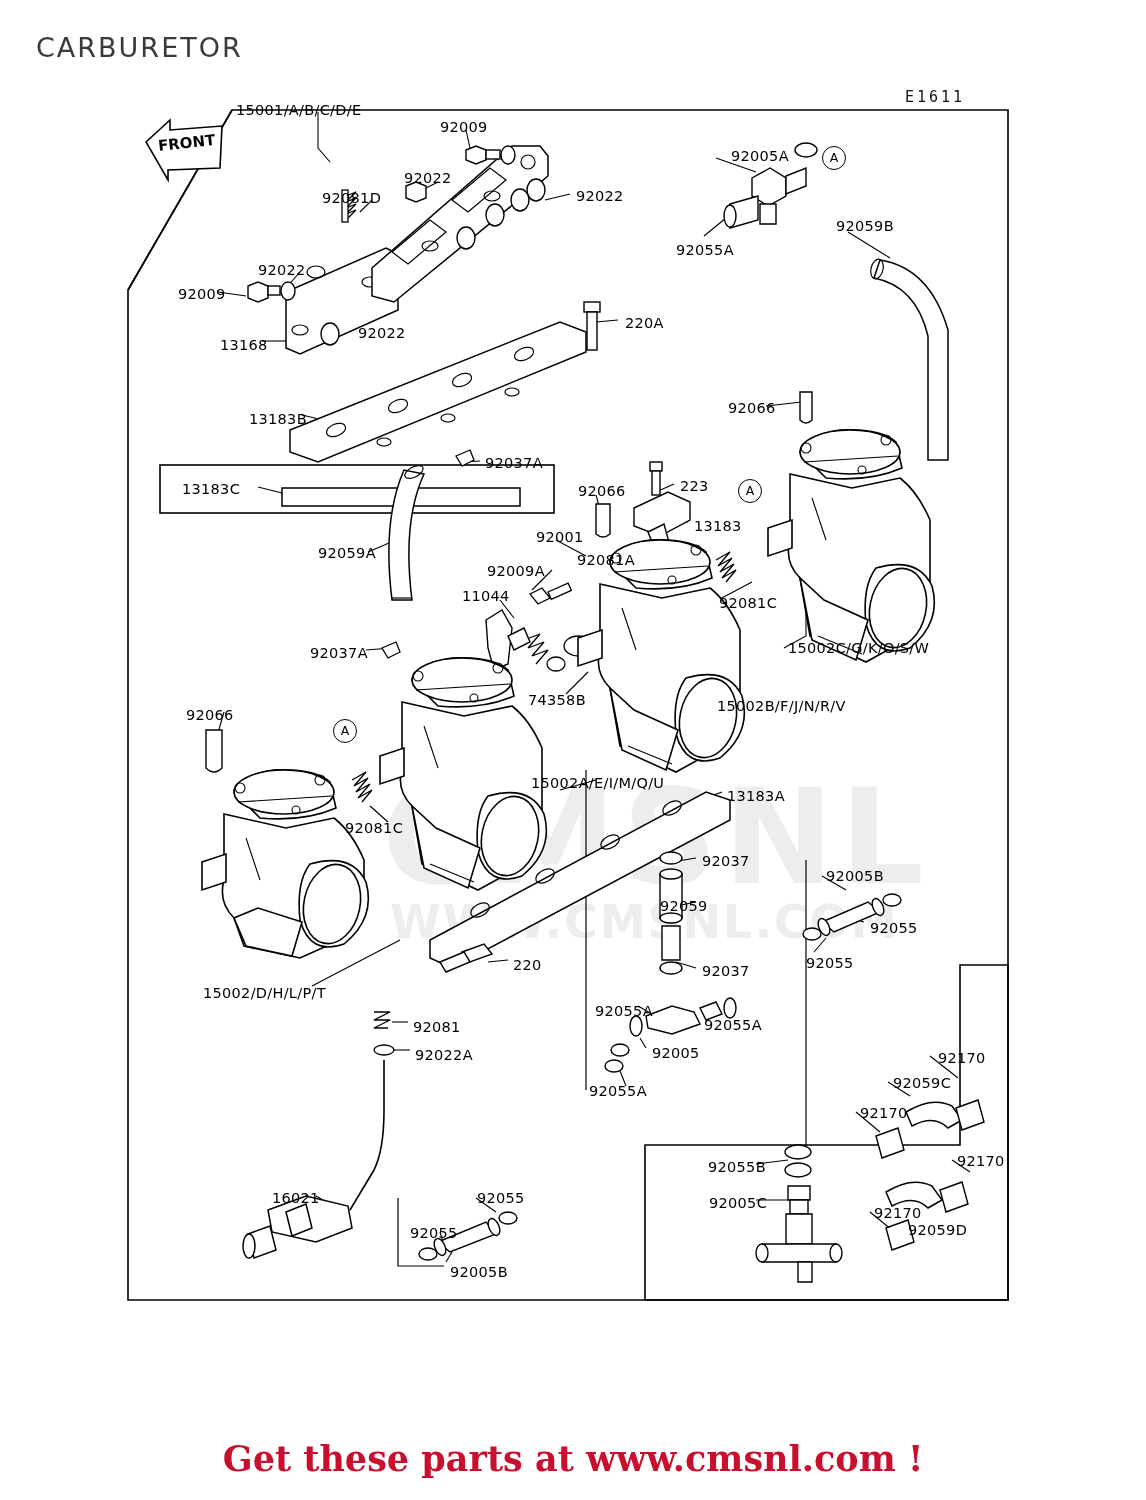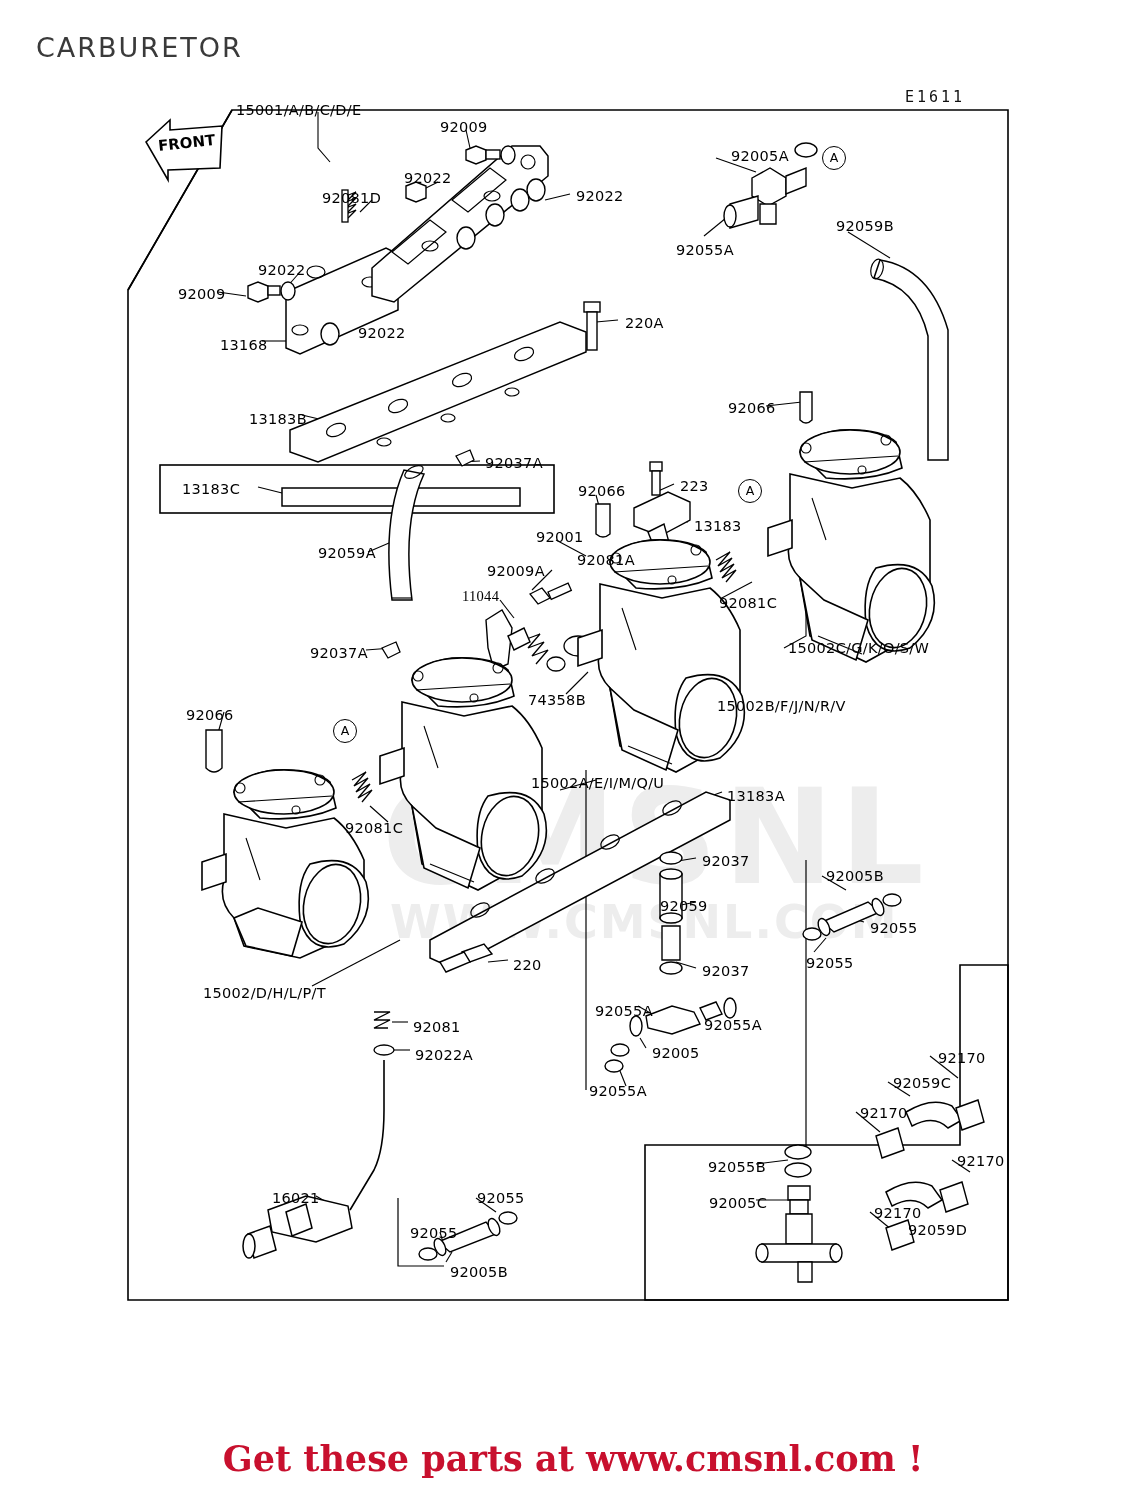--- a/index.html
+++ b/index.html
@@ -496,21 +496,21 @@
       <div class="label" style="left: 728px; top: 400px;">92066</div>
       <div class="label" style="left: 485px; top: 455px;">92037A</div>
       <div class="label" style="left: 182px; top: 481px;">13183C</div>
       <div class="label" style="left: 578px; top: 483px;">92066</div>
       <div class="label" style="left: 680px; top: 478px;">223</div>
       <div class="label" style="left: 694px; top: 518px;">13183</div>
       <div class="label" style="left: 318px; top: 545px;">92059A</div>
       <div class="label" style="left: 536px; top: 529px;">92001</div>
       <div class="label" style="left: 569px; top: 552px; margin-left: 8px;">92081A</div>
       <div class="label" style="left: 487px; top: 563px;">92009A</div>
-      <div class="label" style="left: 462px; top: 588px; font-family: Liberation Serif, serif;">11044</div>
+      <div class="label" style="left: 462px; top: 588px;">11044</div>
       <div class="label" style="left: 719px; top: 595px;">92081C</div>
       <div class="label" style="left: 788px; top: 640px;">15002C/G/K/O/S/W</div>
       <div class="label" style="left: 310px; top: 645px;">92037A</div>
       <div class="label" style="left: 528px; top: 692px;">74358B</div>
       <div class="label" style="left: 717px; top: 698px;">15002B/F/J/N/R/V</div>
       <div class="label" style="left: 186px; top: 707px;">92066</div>
       <div class="label" style="left: 531px; top: 775px;">15002A/E/I/M/Q/U</div>
       <div class="label" style="left: 727px; top: 788px;">13183A</div>
       <div class="label" style="left: 345px; top: 820px;">92081C</div>
       <div class="label" style="left: 702px; top: 853px;">92037</div>

